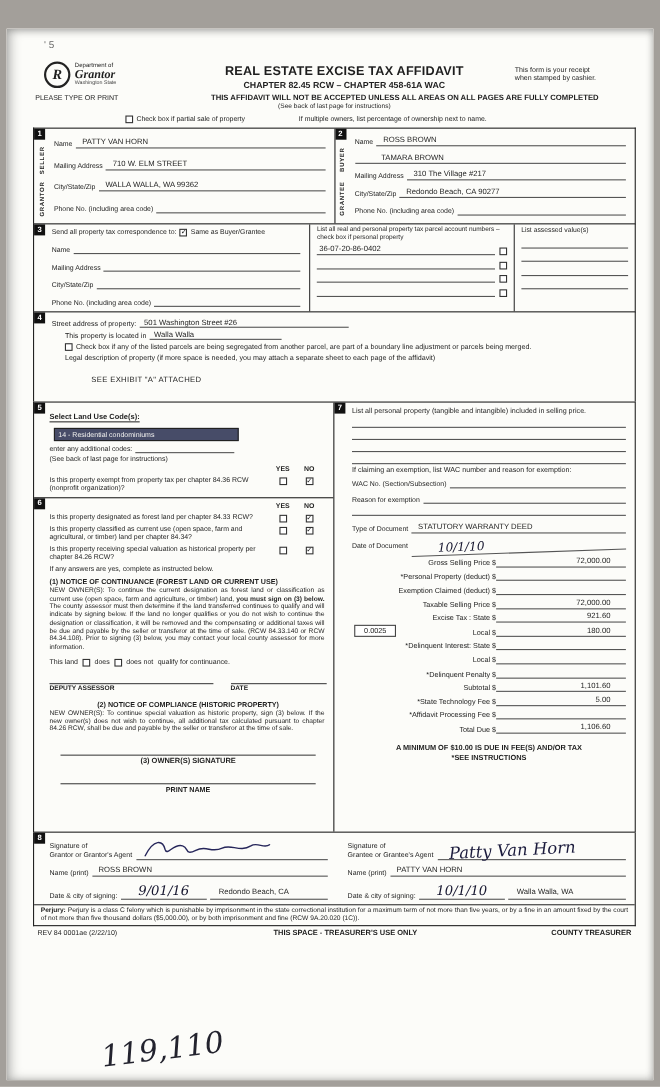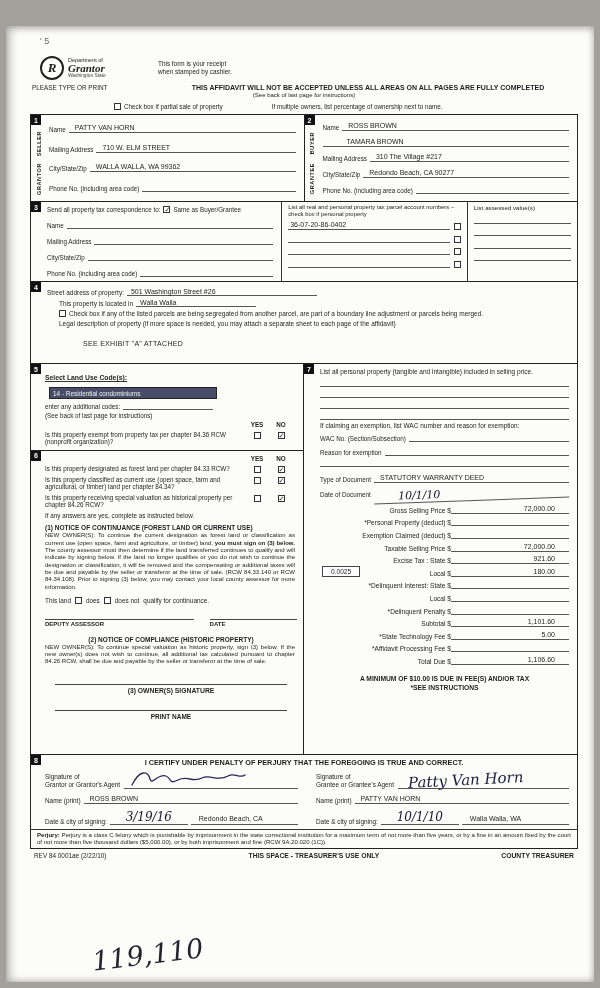--- a/index.html
+++ b/index.html
@@ -122,20 +122,24 @@
 
   <div class="hdr">
     <div class="logo">
       <span class="logo-circ">R</span>
       <span class="logo-txt">
         <span>Department of</span>
         <span class="lt-name">Grantor</span>
         <span class="lt-sub">Washington State</span>
       </span>
     </div>
+    <div class="title-blk">
+      <div class="title">REAL ESTATE EXCISE TAX AFFIDAVIT</div>
+      <div class="subtitle">CHAPTER 82.45 RCW – CHAPTER 458-61A WAC</div>
+    </div>
     <div class="receipt">
       <div>This form is your receipt</div>
       <div>when stamped by cashier.</div>
     </div>
   </div>
 
   <div class="ptp-row">
     <span class="ptp">PLEASE TYPE OR PRINT</span>
     <span class="warn">THIS AFFIDAVIT WILL NOT BE ACCEPTED UNLESS ALL AREAS ON ALL PAGES ARE FULLY COMPLETED</span>
   </div>
@@ -437,42 +441,41 @@
       <div class="minnote">
         <div>A MINIMUM OF $10.00 IS DUE IN FEE(S) AND/OR TAX</div>
         <div>*SEE INSTRUCTIONS</div>
       </div>
     </div>
   </div>
 
   <div class="sec8">
     <div class="s8head">
       <div class="numbox">8</div>
-      <div class="cert">I CERTIFY UNDER PENALTY OF PERJURY THAT THE FOREGOING IS TRUE AND CORRECT.</div>
     </div>
     <div class="s8body">
       <div class="s8col">
         <div class="sigblock">
           <div class="siglab">
             <div>Signature of</div>
             <div>Grantor or Grantor's Agent</div>
           </div>
           <div class="sigarea">
             <svg class="scribble" viewBox="0 0 120 24" preserveAspectRatio="none">
                 <path d="M4,18 C12,2 20,4 22,12 C24,19 30,6 38,9 C44,11 40,18 50,13 C60,8 64,16 74,11 C82,7 90,15 100,9 C106,5 112,12 117,8" fill="none" stroke="#26265a" stroke-width="1.3" stroke-linecap="round"></path>
               </svg>
           </div>
         </div>
         <div class="nrow">
             <span class="lab">Name (print)</span>
             <span class="val u">ROSS BROWN</span>
           </div>
         <div class="nrow">
             <span class="lab">Date &amp; city of signing:</span>
-            <span class="dtcell hand">3/19/16</span>
+            <span class="dtcell hand">9/01/16</span>
             <span class="citycell">Redondo Beach, CA</span>
           </div>
       </div>
       <div class="s8col">
         <div class="sigblock">
           <div class="siglab">
             <div>Signature of</div>
             <div>Grantee or Grantee's Agent</div>
           </div>
           <div class="sigarea">

